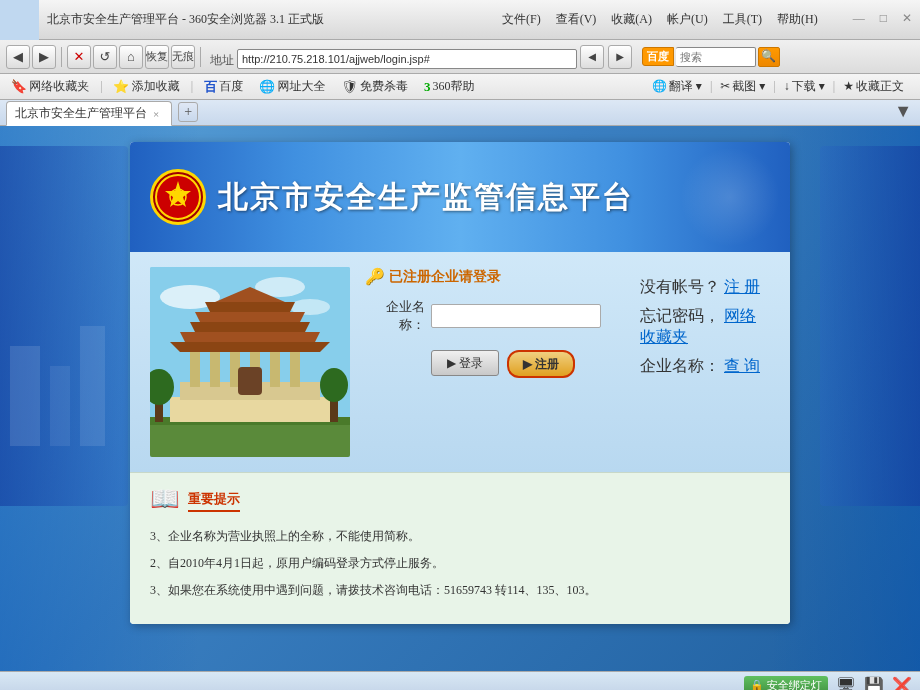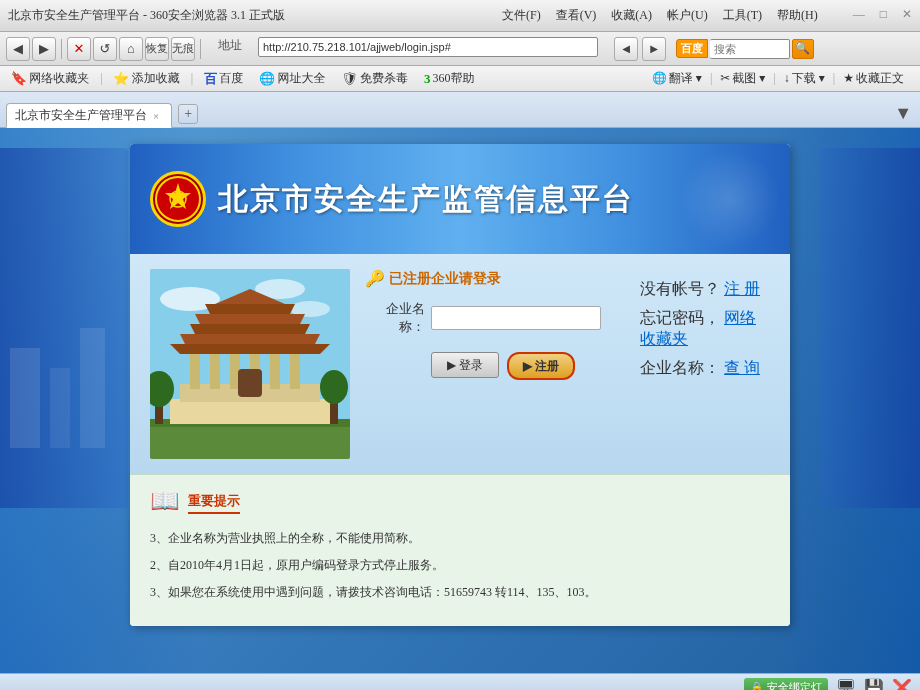--- a/index.html
+++ b/index.html
@@ -1,27 +1,28 @@
 <!DOCTYPE html>
 <html><head>
   <meta charset="utf-8">
   <style>
     * { margin: 0; padding: 0; box-sizing: border-box; }
     body { width: 920px; height: 690px; overflow: hidden; font-family: SimSun, '宋体', serif; font-size: 12px; background: #c0d8f0; }
 
     .title-bar {
       background: linear-gradient(to bottom, #f5f5f5, #d8d8d8);
-      height: 32px;
+      height: 40px;
       display: flex;
       align-items: center;
       justify-content: space-between;
       padding: 0 8px;
       border-bottom: 1px solid #aaa;
       font-size: 12px;
       color: #333;
+      margin-left: 39px;
     }
     .title-bar-left { display: flex; gap: 20px; }
     .title-bar-right { display: flex; gap: 15px; }
     .title-bar span { cursor: pointer; }
 
     .toolbar {
       background: linear-gradient(to bottom, #f0f0f0, #dcdcdc);
       height: 34px;
       display: flex;
       align-items: center;
@@ -82,21 +83,21 @@
       padding: 2px 5px;
       border-radius: 3px;
       cursor: pointer;
       font-size: 12px;
       color: #333;
     }
     .bookmark-icon { font-size: 13px; }
 
     .tabs-bar {
       background: linear-gradient(to bottom, #dde8f5, #c8d8ec);
-      height: 36px;
+      height: 26px;
       display: flex;
       align-items: flex-end;
       padding: 0 0 0 6px;
       border-bottom: 1px solid #aaa;
     }
     .tab {
       display: flex; align-items: center; gap: 4px;
       padding: 3px 10px 3px 8px;
       background: #e8f0fa;
       border: 1px solid #aaa;
@@ -398,21 +399,21 @@
 <div class="toolbar">
   <div class="toolbar-btn" title="后退">◀</div>
   <div class="toolbar-btn" title="前进">▶</div>
   <div class="toolbar-sep"></div>
   <div class="toolbar-btn" style="color:#cc0000;">✕</div>
   <div class="toolbar-btn">↺</div>
   <div class="toolbar-btn">⌂</div>
   <div class="toolbar-btn" style="font-size:11px;">恢复</div>
   <div class="toolbar-btn" style="font-size:11px;">无痕</div>
   <div class="toolbar-sep"></div>
-  <div style="display:flex;align-items:flex-start;gap:16px;margin-left:12px;">
+  <div style="display:flex;align-items:flex-end;gap:3px;margin-left:4px;">
     <span style="font-size:12px;color:#555;">地址</span>
     <input type="text" class="address-input" value="http://210.75.218.101/ajjweb/login.jsp#" style="width: 340px;">
     <div style="display:flex;gap:4px;">
       <div class="toolbar-btn" style="font-size:10px;">◀</div>
       <div class="toolbar-btn" style="font-size:10px;">▶</div>
     </div>
   </div>
   <div class="search-box" style="margin-left:8px;">
     <div style="background:#f90;border:1px solid #c70;border-radius:3px 0 0 3px;padding:1px 4px;font-size:11px;font-weight:bold;color:#fff;">百度</div>
     <input type="text" class="search-input" placeholder="搜索" style="border-left: none; width: 80px;">

